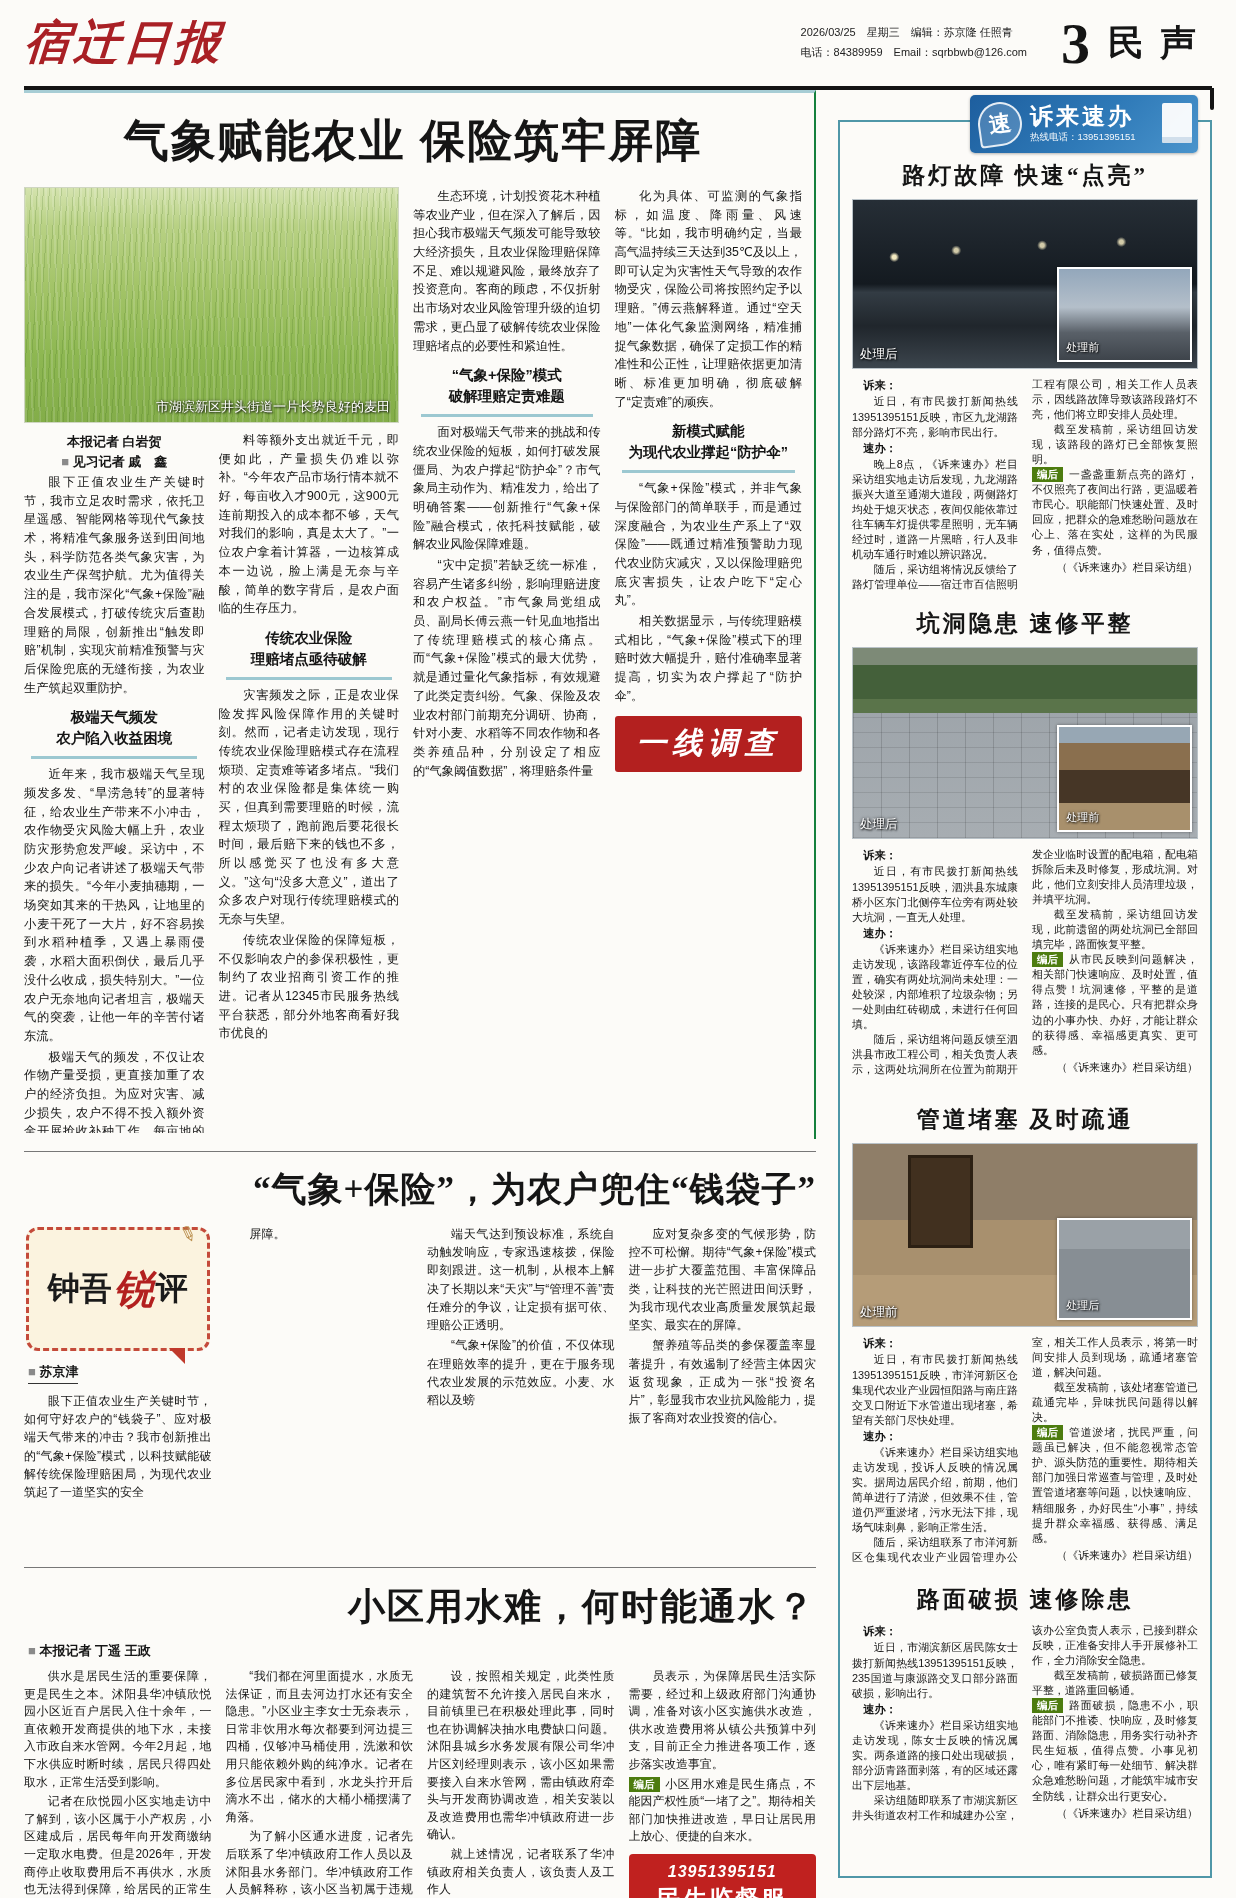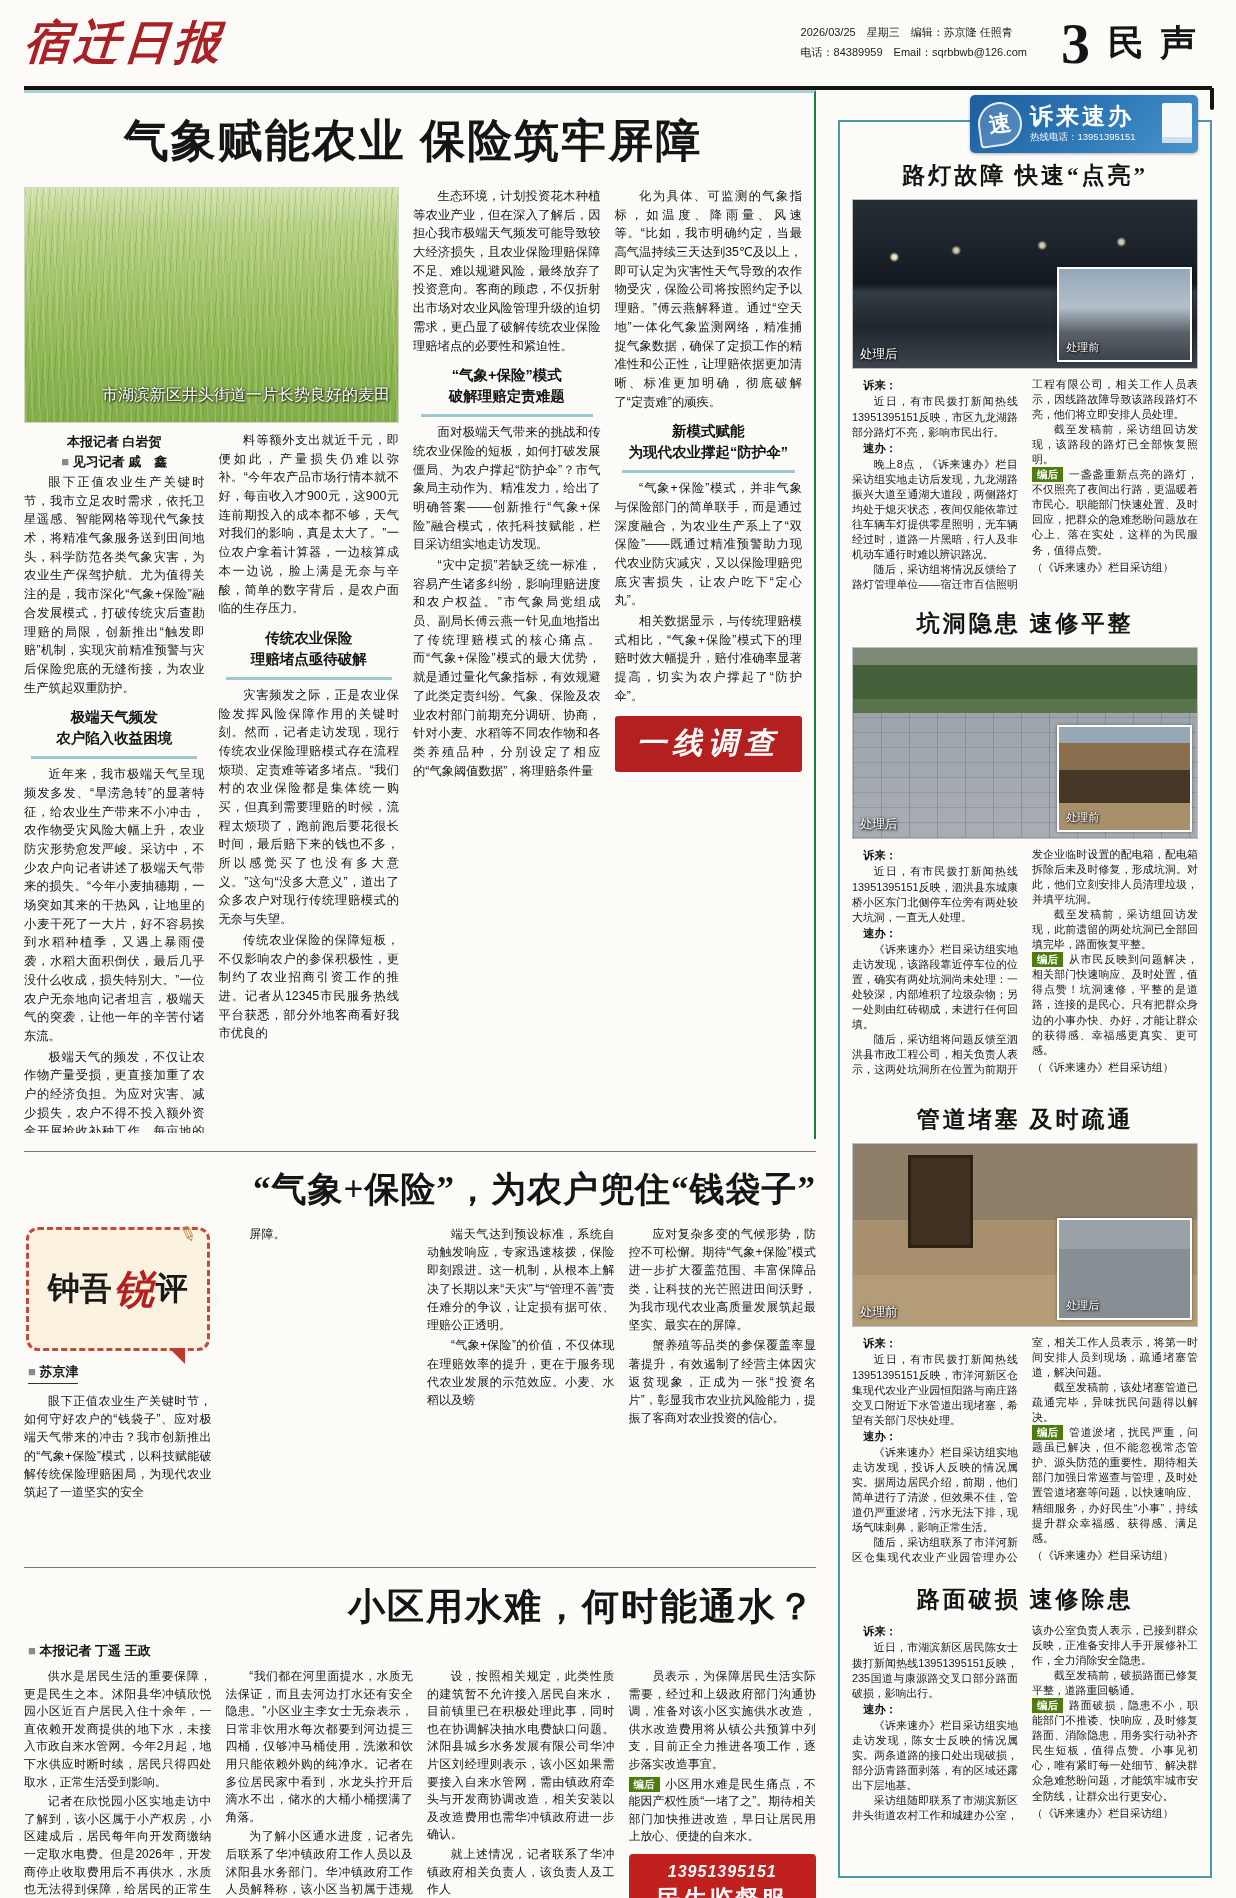--- a/index.html
+++ b/index.html
@@ -29,21 +29,21 @@
   .byline{text-align:center;font-weight:bold;font-size:13px;margin:2px 0;text-indent:0;}
   .byline.sq::before{content:"■ ";color:#8a8a8a;}
   .subhead{font-weight:bold;font-size:14.5px;text-align:center;margin:10px auto 6px auto;padding-bottom:7px;
            border-bottom:3px solid #9cc8d1;white-space:pre-line;width:92%;line-height:1.45;}
   
   .photo-field{position:relative;height:234px;border:1px solid #cfd6c2;
      background:linear-gradient(180deg,#d4e3ae 0%,#b8d184 16%,#a3c468 42%,#8db751 72%,#83ad49 100%);}
   .photo-field::before{content:"";position:absolute;inset:0;
      background:repeating-linear-gradient(88deg,rgba(255,255,255,.14) 0 2px,transparent 2px 7px),
                 repeating-linear-gradient(94deg,rgba(64,110,30,.20) 0 1px,transparent 1px 6px);}
-  .photo-cap{position:absolute;right:8px;bottom:16px;color:#fff;font-size:16px;text-shadow:0 0 3px rgba(0,0,0,.8),1px 1px 2px rgba(0,0,0,.8);margin-top:48px;}
+  .photo-cap{position:absolute;right:8px;bottom:6px;color:#fff;font-size:13px;text-shadow:0 0 3px rgba(0,0,0,.8),1px 1px 2px rgba(0,0,0,.8);margin-top:48px;}
   
   .yixian{margin-top:10px;height:56px;background:#b3201f;color:#fff;display:flex;align-items:center;justify-content:center;
           font-family:"Liberation Serif",serif;font-weight:bold;font-style:italic;font-size:30px;letter-spacing:6px;border-radius:3px;}
   
   .rp-section{margin-top:12px;border-top:1px solid #777;padding-top:4px;}
   .rp-h2{font-family:"Liberation Serif",serif;font-size:35px;font-weight:900;text-align:right;margin:10px 0 12px 0;letter-spacing:1px;}
   .rp-body{display:flex;gap:14px;height:330px;overflow:hidden;}
   .rp-body .bp{font-size:12px;}
   .rp-logo{position:relative;border:3px dashed #c44a3a;border-radius:12px;background:#fbf3df;height:118px;
            display:flex;align-items:center;justify-content:center;margin:2px 2px 10px 2px;}
@@ -103,21 +103,21 @@
       background:linear-gradient(180deg,#7d8a77 0 26%,#44603a 26% 78%,#5a744a 78% 100%);}
   .photo--pit{background:linear-gradient(180deg,#97a7b4 0 16%,#8a6f4e 16% 42%,#463626 42% 74%,#a8906c 74% 100%);}
   .photo--dirt{height:182px;background:linear-gradient(180deg,#8f7e68 0 42%,#a8906e 42% 72%,#b59c78 72% 100%);}
   .photo--dirt::before{content:"";position:absolute;left:16%;top:6%;width:17%;height:48%;
       background:#41301f;border:3px solid #2c2013;}
   .photo--clean{background:linear-gradient(180deg,#9aa1a7 0 30%,#878e94 30% 100%);}
   .ht-text{column-count:2;column-gap:14px;font-size:10.9px;line-height:1.38;text-align:justify;}
   .ht-text .bp{font-size:10.9px;line-height:1.38;margin:0;}
   .tag{font-weight:bold;text-indent:1em;font-size:11.2px;margin:1px 0;}
   .bh-badge{display:inline-block;background:#4d7c0f;color:#fff;padding:0 5px;margin-right:5px;font-weight:bold;font-size:10.5px;}
-  .sign{font-size:10.9px;margin-top:2px;}
+  .sign{text-align:right;font-size:10.9px;margin-top:2px;}
 </style>
 </head>
 <body>
 
 <div class="page">
 
   <div class="hdr">
     <div class="masthead">宿迁日报</div>
     <div class="hdr-mid">
       <div>2026/03/25　星期三　编辑：苏京隆 任照青</div>
@@ -155,21 +155,21 @@
 理赔堵点亟待破解</div>
                   <p class="bp">灾害频发之际，正是农业保险发挥风险保障作用的关键时刻。然而，记者走访发现，现行传统农业保险理赔模式存在流程烦琐、定责难等诸多堵点。“我们村的农业保险都是集体统一购买，但真到需要理赔的时候，流程太烦琐了，跑前跑后要花很长时间，最后赔下来的钱也不多，所以感觉买了也没有多大意义。”这句“没多大意义”，道出了众多农户对现行传统理赔模式的无奈与失望。</p>
                   <p class="bp">传统农业保险的保障短板，不仅影响农户的参保积极性，更制约了农业招商引资工作的推进。记者从12345市民服务热线平台获悉，部分外地客商看好我市优良的</p>
                 </div>
             </div>
           </div>
           <div class="mcol" id="mcol2">
               <p class="bp">生态环境，计划投资花木种植等农业产业，但在深入了解后，因担心我市极端天气频发可能导致较大经济损失，且农业保险理赔保障不足、难以规避风险，最终放弃了投资意向。客商的顾虑，不仅折射出市场对农业风险管理升级的迫切需求，更凸显了破解传统农业保险理赔堵点的必要性和紧迫性。</p>
               <div class="subhead">“气象+保险”模式
 破解理赔定责难题</div>
-              <p class="bp">面对极端天气带来的挑战和传统农业保险的短板，如何打破发展僵局、为农户撑起“防护伞”？市气象局主动作为、精准发力，给出了明确答案——创新推行“气象+保险”融合模式，依托科技赋能，栏目采访组实地走访发现。</p>
+              <p class="bp">面对极端天气带来的挑战和传统农业保险的短板，如何打破发展僵局、为农户撑起“防护伞”？市气象局主动作为、精准发力，给出了明确答案——创新推行“气象+保险”融合模式，依托科技赋能，破解农业风险保障难题。</p>
               <p class="bp">“灾中定损”若缺乏统一标准，容易产生诸多纠纷，影响理赔进度和农户权益。”市气象局党组成员、副局长傅云燕一针见血地指出了传统理赔模式的核心痛点。而“气象+保险”模式的最大优势，就是通过量化气象指标，有效规避了此类定责纠纷。气象、保险及农业农村部门前期充分调研、协商，针对小麦、水稻等不同农作物和各类养殖品种，分别设定了相应的“气象阈值数据”，将理赔条件量</p>
             </div>
           <div class="mcol" id="mcol3">
               <p class="bp">化为具体、可监测的气象指标，如温度、降雨量、风速等。“比如，我市明确约定，当最高气温持续三天达到35℃及以上，即可认定为灾害性天气导致的农作物受灾，保险公司将按照约定予以理赔。”傅云燕解释道。通过“空天地”一体化气象监测网络，精准捕捉气象数据，确保了定损工作的精准性和公正性，让理赔依据更加清晰、标准更加明确，彻底破解了“定责难”的顽疾。</p>
               <div class="subhead">新模式赋能
 为现代农业撑起“防护伞”</div>
               <p class="bp">“气象+保险”模式，并非气象与保险部门的简单联手，而是通过深度融合，为农业生产系上了“双保险”——既通过精准预警助力现代农业防灾减灾，又以保险理赔兜底灾害损失，让农户吃下“定心丸”。</p>
               <p class="bp">相关数据显示，与传统理赔模式相比，“气象+保险”模式下的理赔时效大幅提升，赔付准确率显著提高，切实为农户撑起了“防护伞”。</p>
               <div class="yixian">一线调查</div>
             </div>

